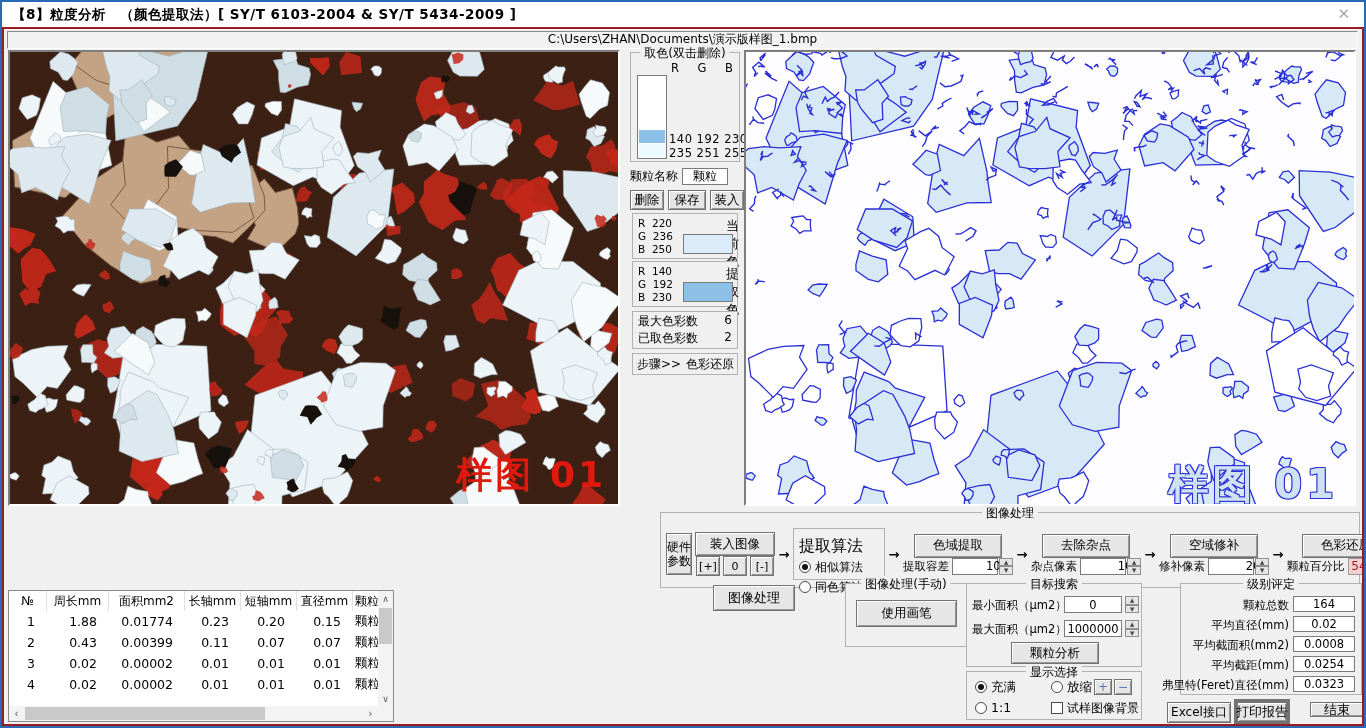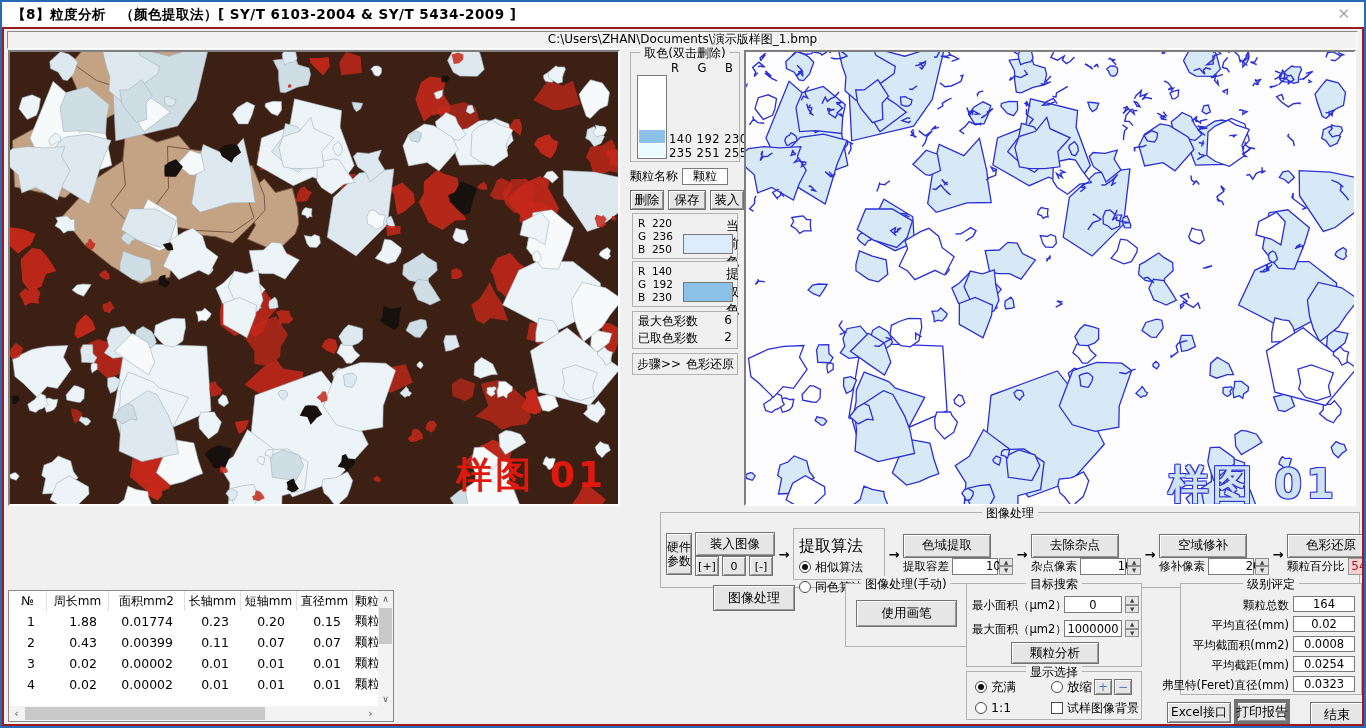--- a/index.html
+++ b/index.html
@@ -49,21 +49,21 @@
   .cgrp{height:46px;width:106px;left:628px;}
   .cgrp .rgbcol{position:absolute;left:5px;top:3px;font-size:10.5px;line-height:13px;white-space:pre;}
   .cgrp .ctitle{position:absolute;left:50px;top:3px;font-size:13px;margin-left:43px;}
   .cgrp .swatch{position:absolute;left:50px;top:20px;width:50px;height:20px;border:1px solid #7a7a7a;box-sizing:border-box;background:#fff;}
   #counts-box{left:628px;top:282px;width:106px;height:38px;border:1px solid #b1b1b1;display:flex;flex-direction:column;justify-content:space-around;padding:1px 5px;box-sizing:border-box;font-size:12px;position:absolute;background:#f0f0f0;}
   #counts-box .crow{display:flex;justify-content:space-between;}
   #step-box{left:628px;top:324px;width:106px;height:22px;border:1px solid #b1b1b1;position:absolute;display:flex;align-items:center;gap:5px;padding-left:4px;font-size:12px;box-sizing:border-box;background:#f0f0f0;}
   
   #process-group{left:656px;top:483px;width:700px;height:76px;}
   .bigflex{display:flex;align-items:center;gap:3px;padding:12px 3px 4px 5px;height:100%;box-sizing:border-box;}
-  .vcol{display:flex;flex-direction:column;flex:0 0 auto;}
+  .vcol{display:flex;flex-direction:column;align-items:center;flex:0 0 auto;}
   .hrow{display:flex;align-items:center;gap:3px;}
   .steplab{font-size:11.5px;white-space:nowrap;}
   #hw-btn{width:40px;height:42px;flex-direction:column;line-height:14px;font-size:12px;}
   .w80{width:80px;height:24px;} .w88{width:88px;height:24px;}
   .smb{width:24px;height:20px;font-size:11px;}
   #algo-group{position:relative;width:92px;height:52px;border:1px solid #b1b1b1;flex:0 0 auto;padding:7px 0 0 5px;box-sizing:border-box;background:#f0f0f0;}
   #algo-group .gt{top:-8px;}
   .rrow{font-size:12px;line-height:20px;white-space:nowrap;}
   .pinkbox{width:42px;height:17px;background:#f6cfcf;border:1px solid #9a9a9a;color:#9c2020;font-size:12px;display:flex;align-items:center;justify-content:center;box-sizing:border-box;}
   .pct{font-size:11px;margin-left:2px;}
@@ -78,21 +78,21 @@
   #analyze-btn{left:44px;top:58px;width:88px;height:22px;}
   #grade-group{left:1176px;top:554px;width:182px;height:112px;overflow:visible;}
   .gr-lbl{position:absolute;right:72px;font-size:11.5px;white-space:nowrap;}
   .gr-val{position:absolute;right:6px;width:62px;height:16px;font-size:11.5px;}
   #display-group{left:962px;top:642px;width:176px;height:49px;}
   .ditem{position:absolute;font-size:12.5px;white-space:nowrap;}
   .zbtn{width:18px;height:16px;font-size:12px;color:#5a74b8;display:inline-flex;margin-left:2px;}
   
   #excel-btn{left:1163px;top:673px;width:64px;height:21px;font-size:12px;}
   #print-btn{left:1230px;top:670px;width:56px;height:26px;border:4px solid #737373;font-size:13px;}
-  #end-btn{left:1306px;top:673px;width:54px;height:25px;font-size:13px;}
+  #end-btn{left:1306px;top:673px;width:54px;height:15px;font-size:13px;}
   
   #table{position:absolute;left:4px;top:561px;width:386px;height:132px;background:#fff;border:1px solid #8a8a8a;box-sizing:border-box;}
   .trow{display:grid;grid-template-columns:38px 62px 76px 56px 56px 56px 1fr;height:21px;margin-right:15px;}
   .trow.thead{height:20px;}
   .th{font-size:12px;display:flex;align-items:center;justify-content:center;border-right:1px solid #e0e0e0;box-sizing:border-box;white-space:nowrap;}
   .th:last-child{border-right:none;justify-content:flex-start;padding-left:2px;overflow:hidden;}
   .td{font-size:12.5px;display:flex;align-items:center;justify-content:flex-end;padding-right:12px;white-space:nowrap;box-sizing:border-box;}
   .td:last-child{justify-content:flex-start;padding:0 0 0 2px;overflow:hidden;}
   .vsb{position:absolute;right:0;top:0;bottom:15px;width:15px;background:#f3f3f3;}
   .vsb .sarr{position:absolute;left:0;width:15px;height:15px;font-size:9px;color:#555;display:flex;align-items:center;justify-content:center;}

